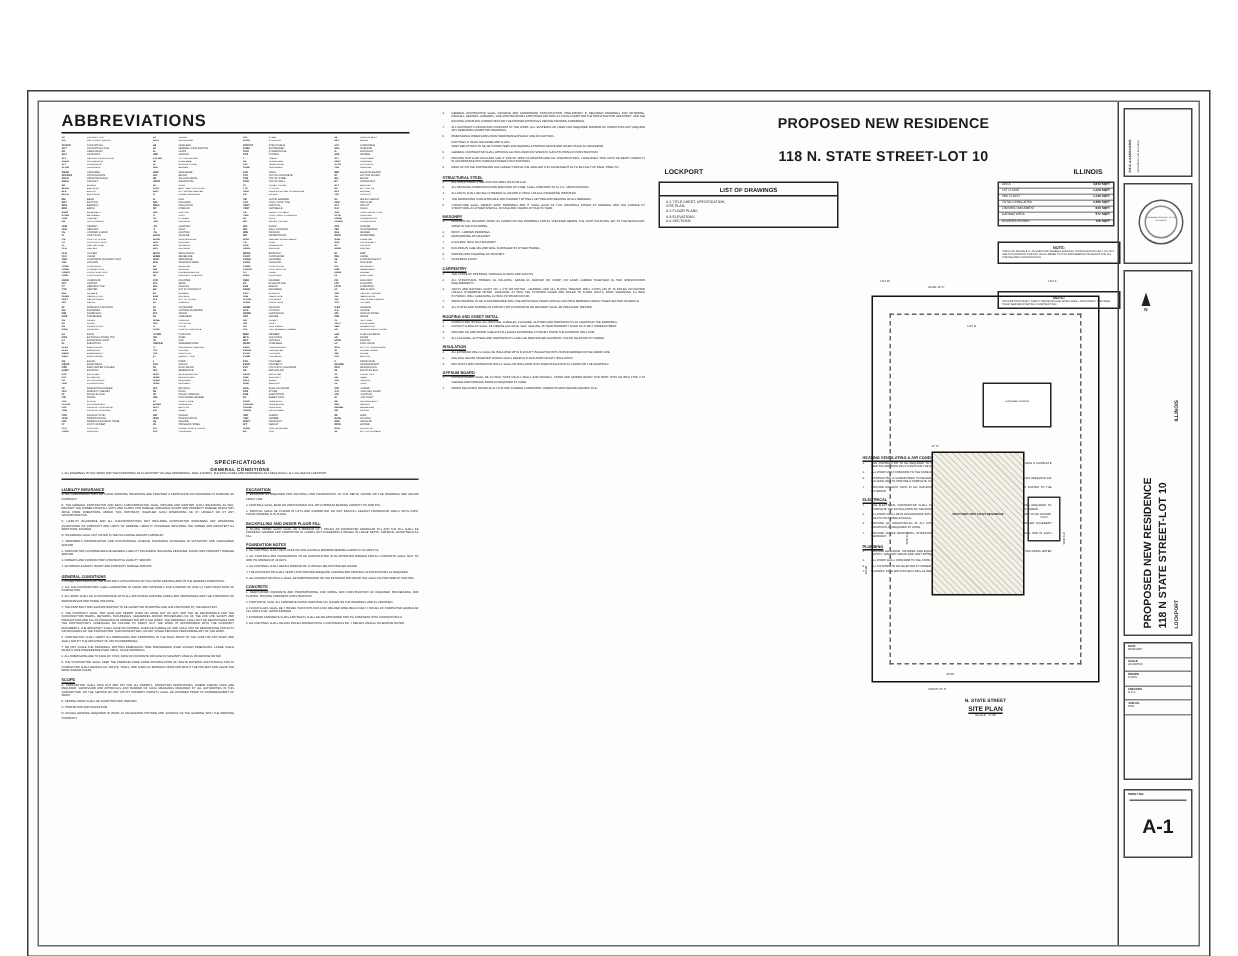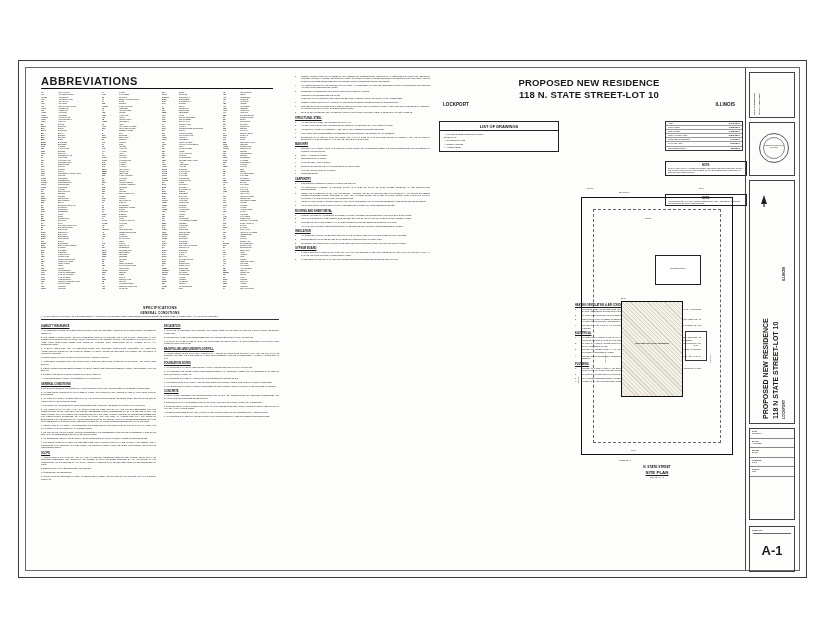--- a/index.html
+++ b/index.html
@@ -12,21 +12,21 @@
     height: 637px;
     font-family: "Liberation Sans", sans-serif;
     color: #1a1a1a;
     overflow: hidden;
   }
   .sheet {
     position: absolute;
     left: 18px;
     top: 60px;
     width: 789px;
-    height: 518px;
+    height: 578px;
     background: #fdfdfb;
     border: 1px solid #3a3a3a;
     box-sizing: border-box;
   }
   .inner-border {
     position: absolute;
     left: 6px;
     top: 6px;
     right: 6px;
     bottom: 6px;
@@ -129,21 +129,21 @@
 
   
   .maintitle {
     position: absolute;
     left: 420px;
     top: 16px;
     width: 300px;
     text-align: center;
   }
   .maintitle .l1 { font-size: 9.5px; font-weight: bold; letter-spacing: .2px; }
-  .maintitle .l2 { font-size: 9.5px; font-weight: bold; letter-spacing: .2px; margin-top: 1px; }
+  .maintitle .l2 { font-size: 9.5px; font-weight: bold; letter-spacing: .2px; margin-top: 11px; }
   .maintitle .l3 {
     display: flex;
     justify-content: space-between;
     font-size: 4.6px;
     font-weight: bold;
     margin-top: 2px;
     padding: 0 4px;
   }
 
   

